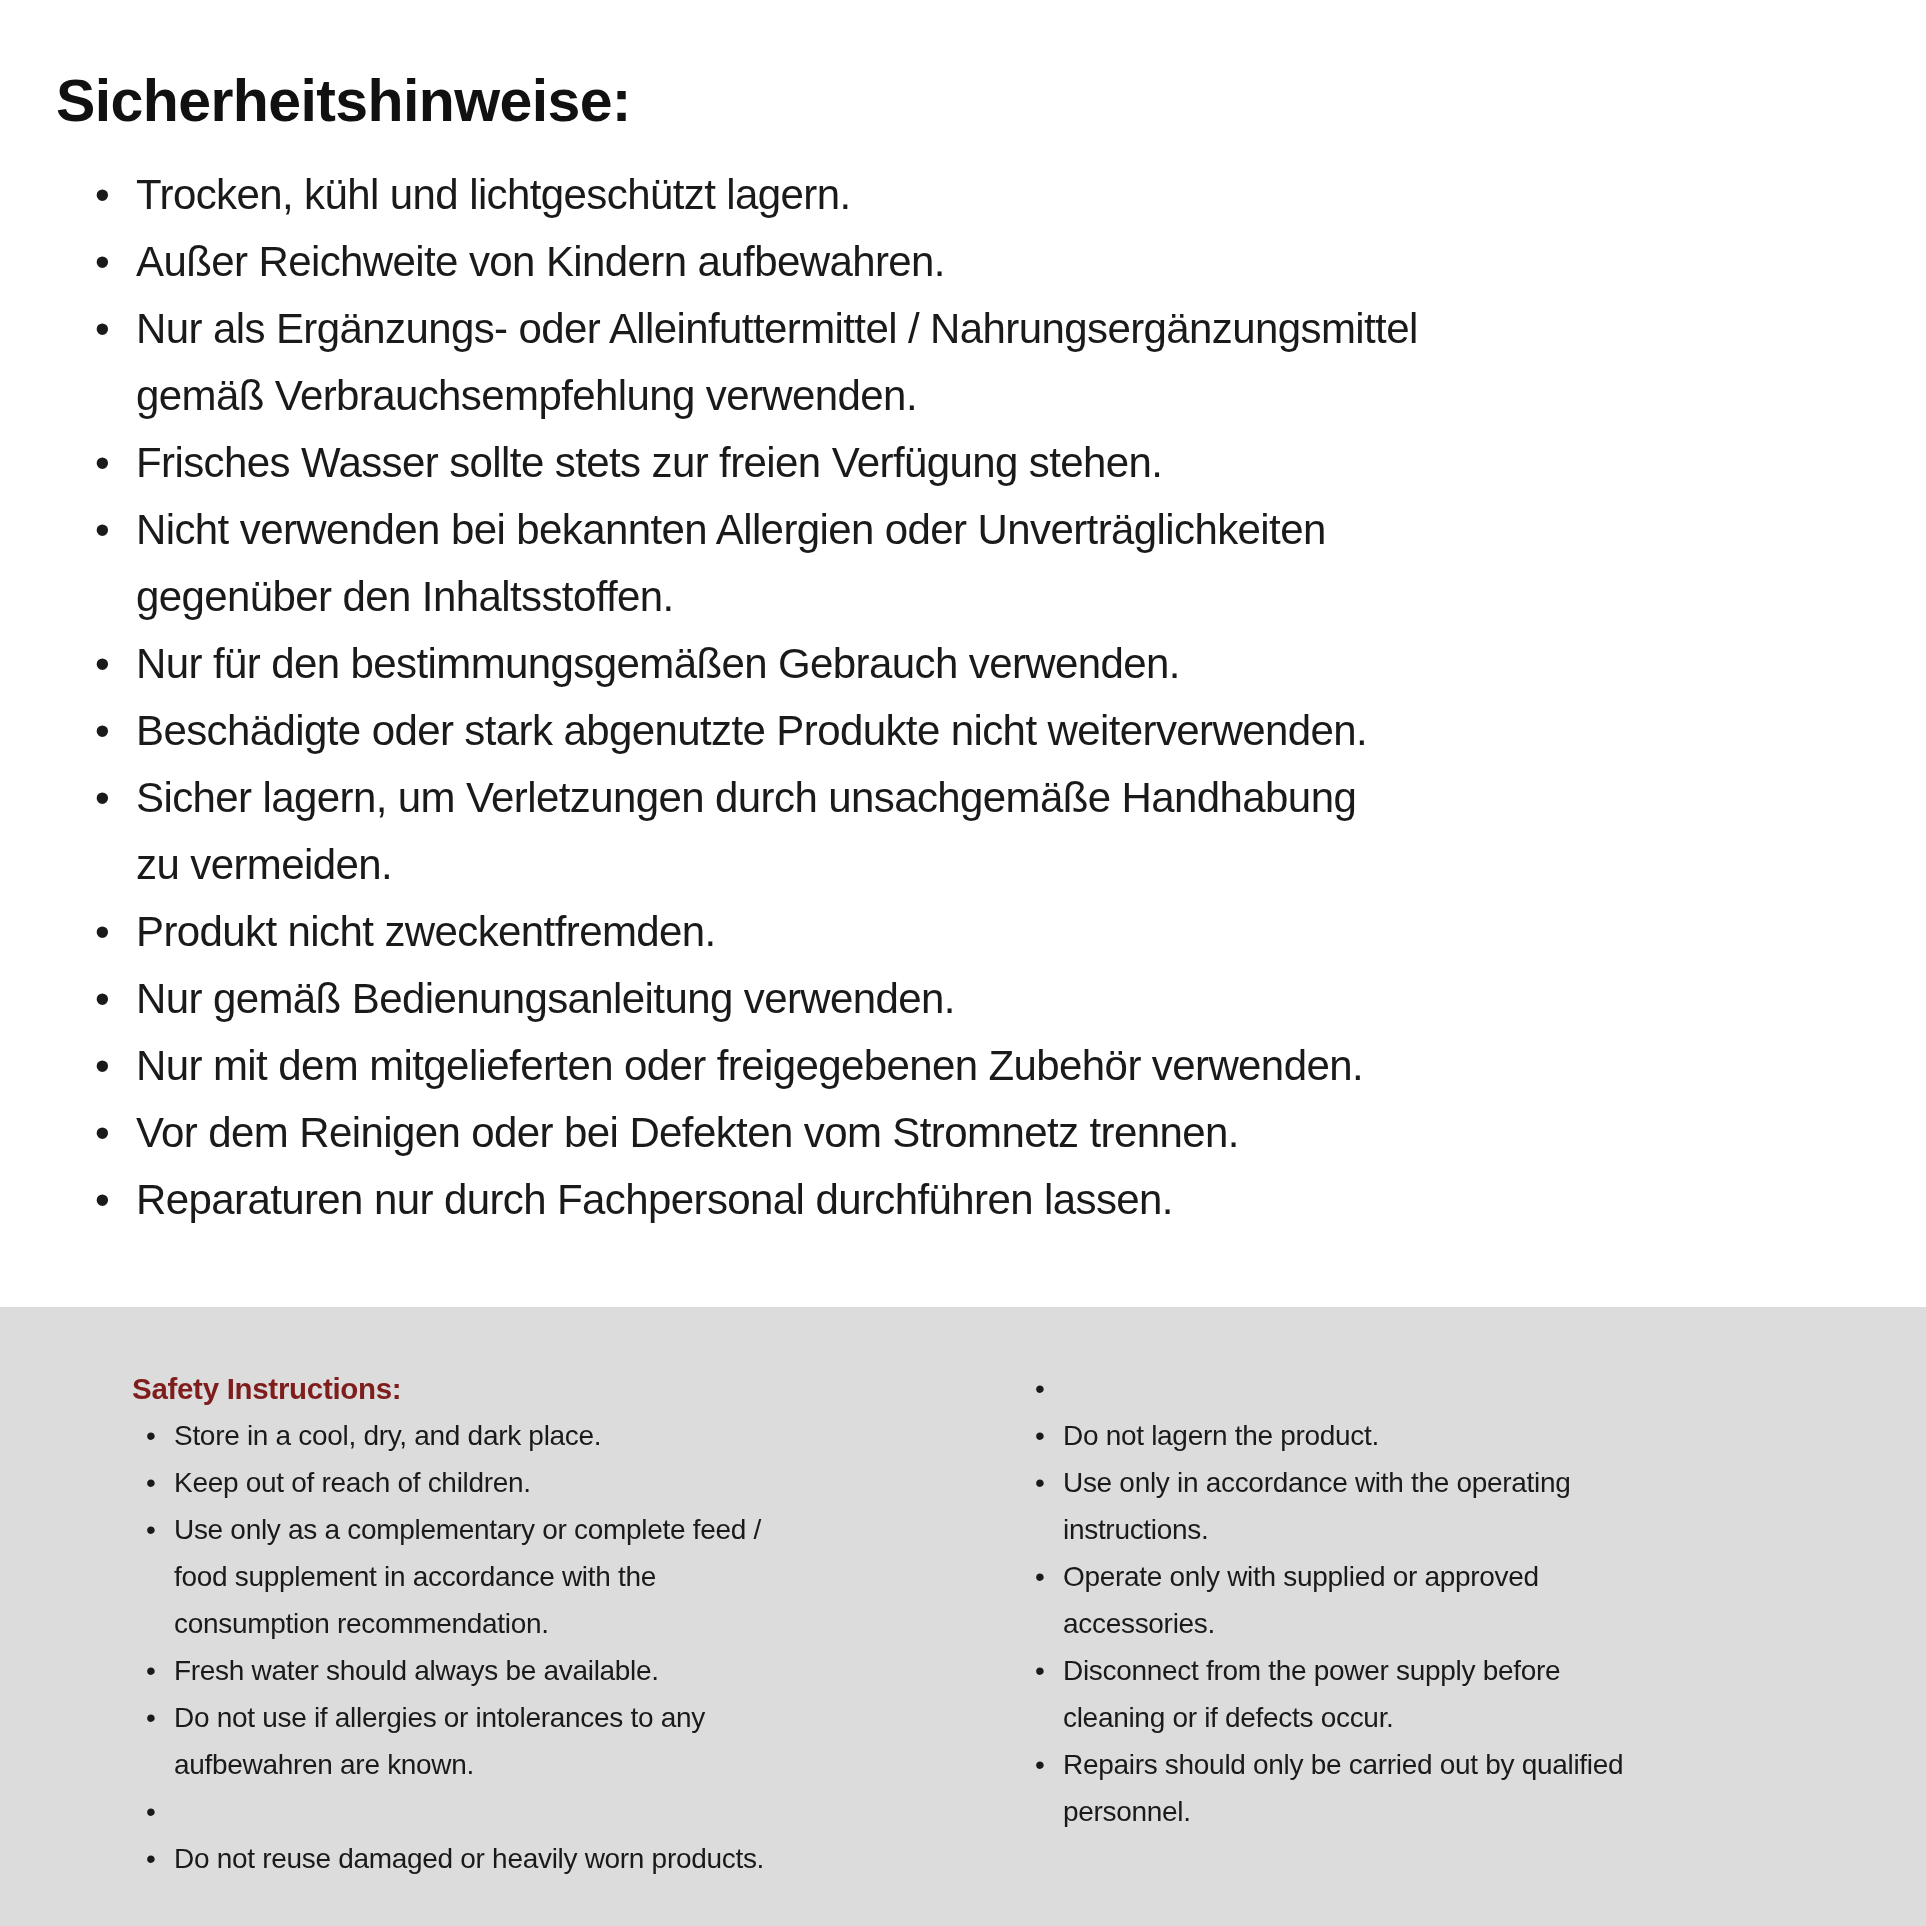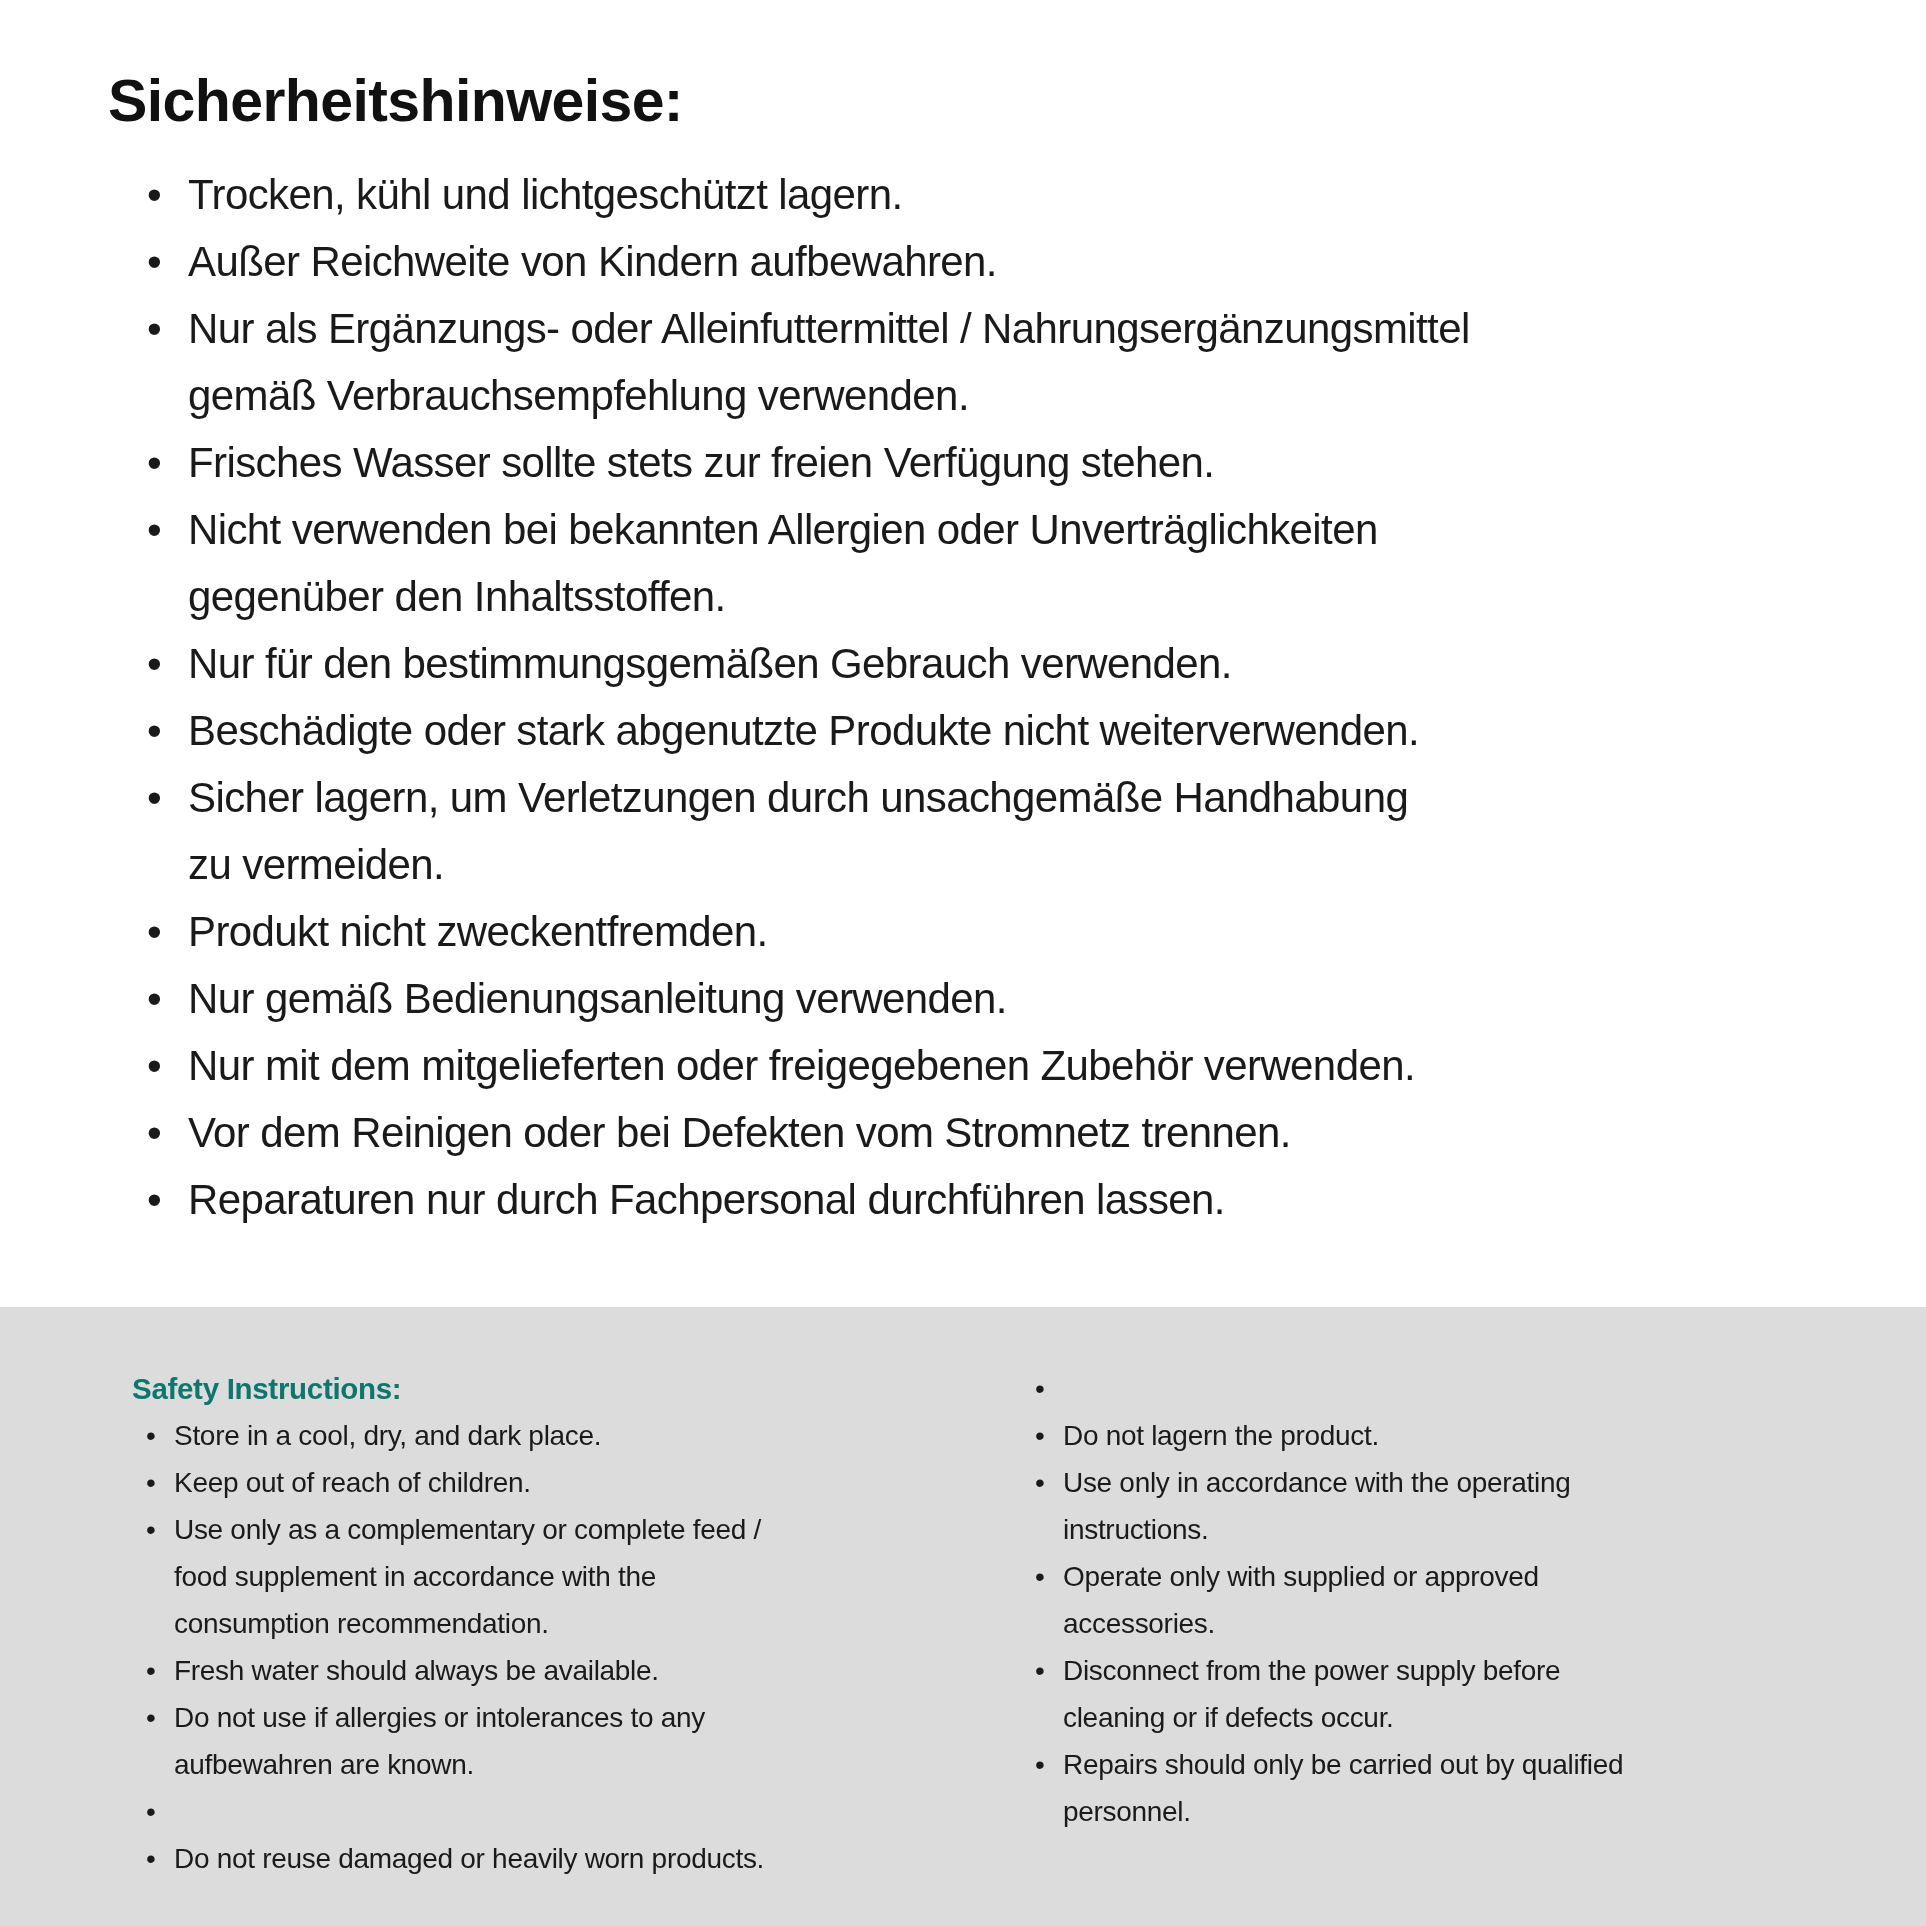--- a/index.html
+++ b/index.html
@@ -12,21 +12,21 @@
     overflow: hidden;
     background: #ffffff;
     display: flex;
     flex-direction: column;
   }
 
   
   .de-section {
     height: 1307px;
     box-sizing: border-box;
-    padding: 63px 103px 0 108px;
+    padding: 63px 103px 0 56px;
     background: #ffffff;
   }
   .de-title {
     font-size: 59px;
     font-weight: bold;
     line-height: 76px;
     margin: 0 0 22px 0;
     color: #111111;
     letter-spacing: -0.6px;
   }
@@ -54,21 +54,21 @@
     padding: 58px 58px 0 132px;
     display: grid;
     grid-template-columns: 864px 835px;
     column-gap: 39px;
   }
   .en-title {
     font-size: 29.5px;
     font-weight: bold;
     line-height: 47px;
     margin: 0 0 0 0;
-    color: #0f766e;
+    color: #7f1d1d;
     letter-spacing: -0.3px;
   }
   .en-list {
     list-style: none;
     margin: 0;
     padding: 0;
     font-size: 28px;
     line-height: 47px;
     letter-spacing: -0.3px;
   }

